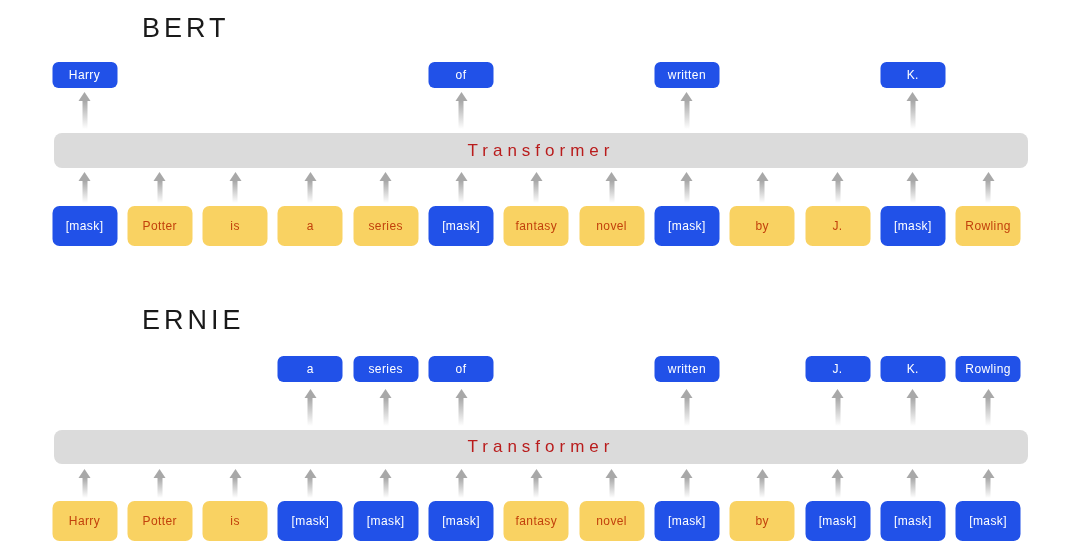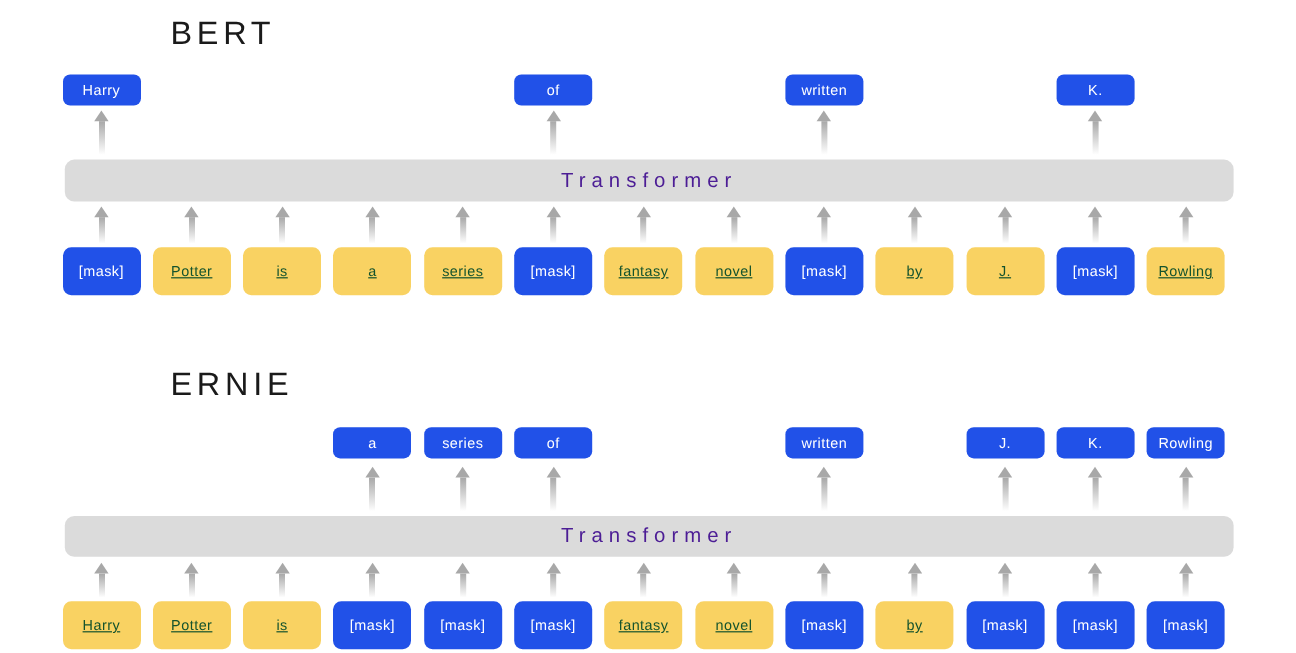--- a/index.html
+++ b/index.html
@@ -22,34 +22,34 @@
   .bar{
     position:absolute;
     left:54px;width:974px;
     background:var(--bar,#dbdbdb);
     border-radius:8px;
     display:flex;align-items:center;justify-content:center;
   }
   .bar-label{
     font-size:17px;
     letter-spacing:5px;
-    color:#4c1d95;
+    color:#b91c1c;
     white-space:nowrap;
   }
   .token{
     position:absolute;
     transform:translateX(-50%);
     min-width:65px;height:40px;
     border-radius:7px;
     display:flex;align-items:center;justify-content:center;
     font-size:12px;letter-spacing:.4px;
     padding:0 8px;box-sizing:border-box;
     white-space:nowrap;
   }
-  .token.yellow{background:var(--yellow,#f9d262);color:#14532d;text-decoration:underline;}
+  .token.yellow{background:var(--yellow,#f9d262);color:#c2410c;}
   .token.blue{background:var(--blue,#2151e8);color:#ffffff;}
   .token.out{height:26px;border-radius:6px;}
   .up-arrow{
     position:absolute;
     transform:translateX(-50%);
     width:13px;
     display:flex;flex-direction:column;align-items:center;
   }
   .up-arrow .head{
     width:0;height:0;

